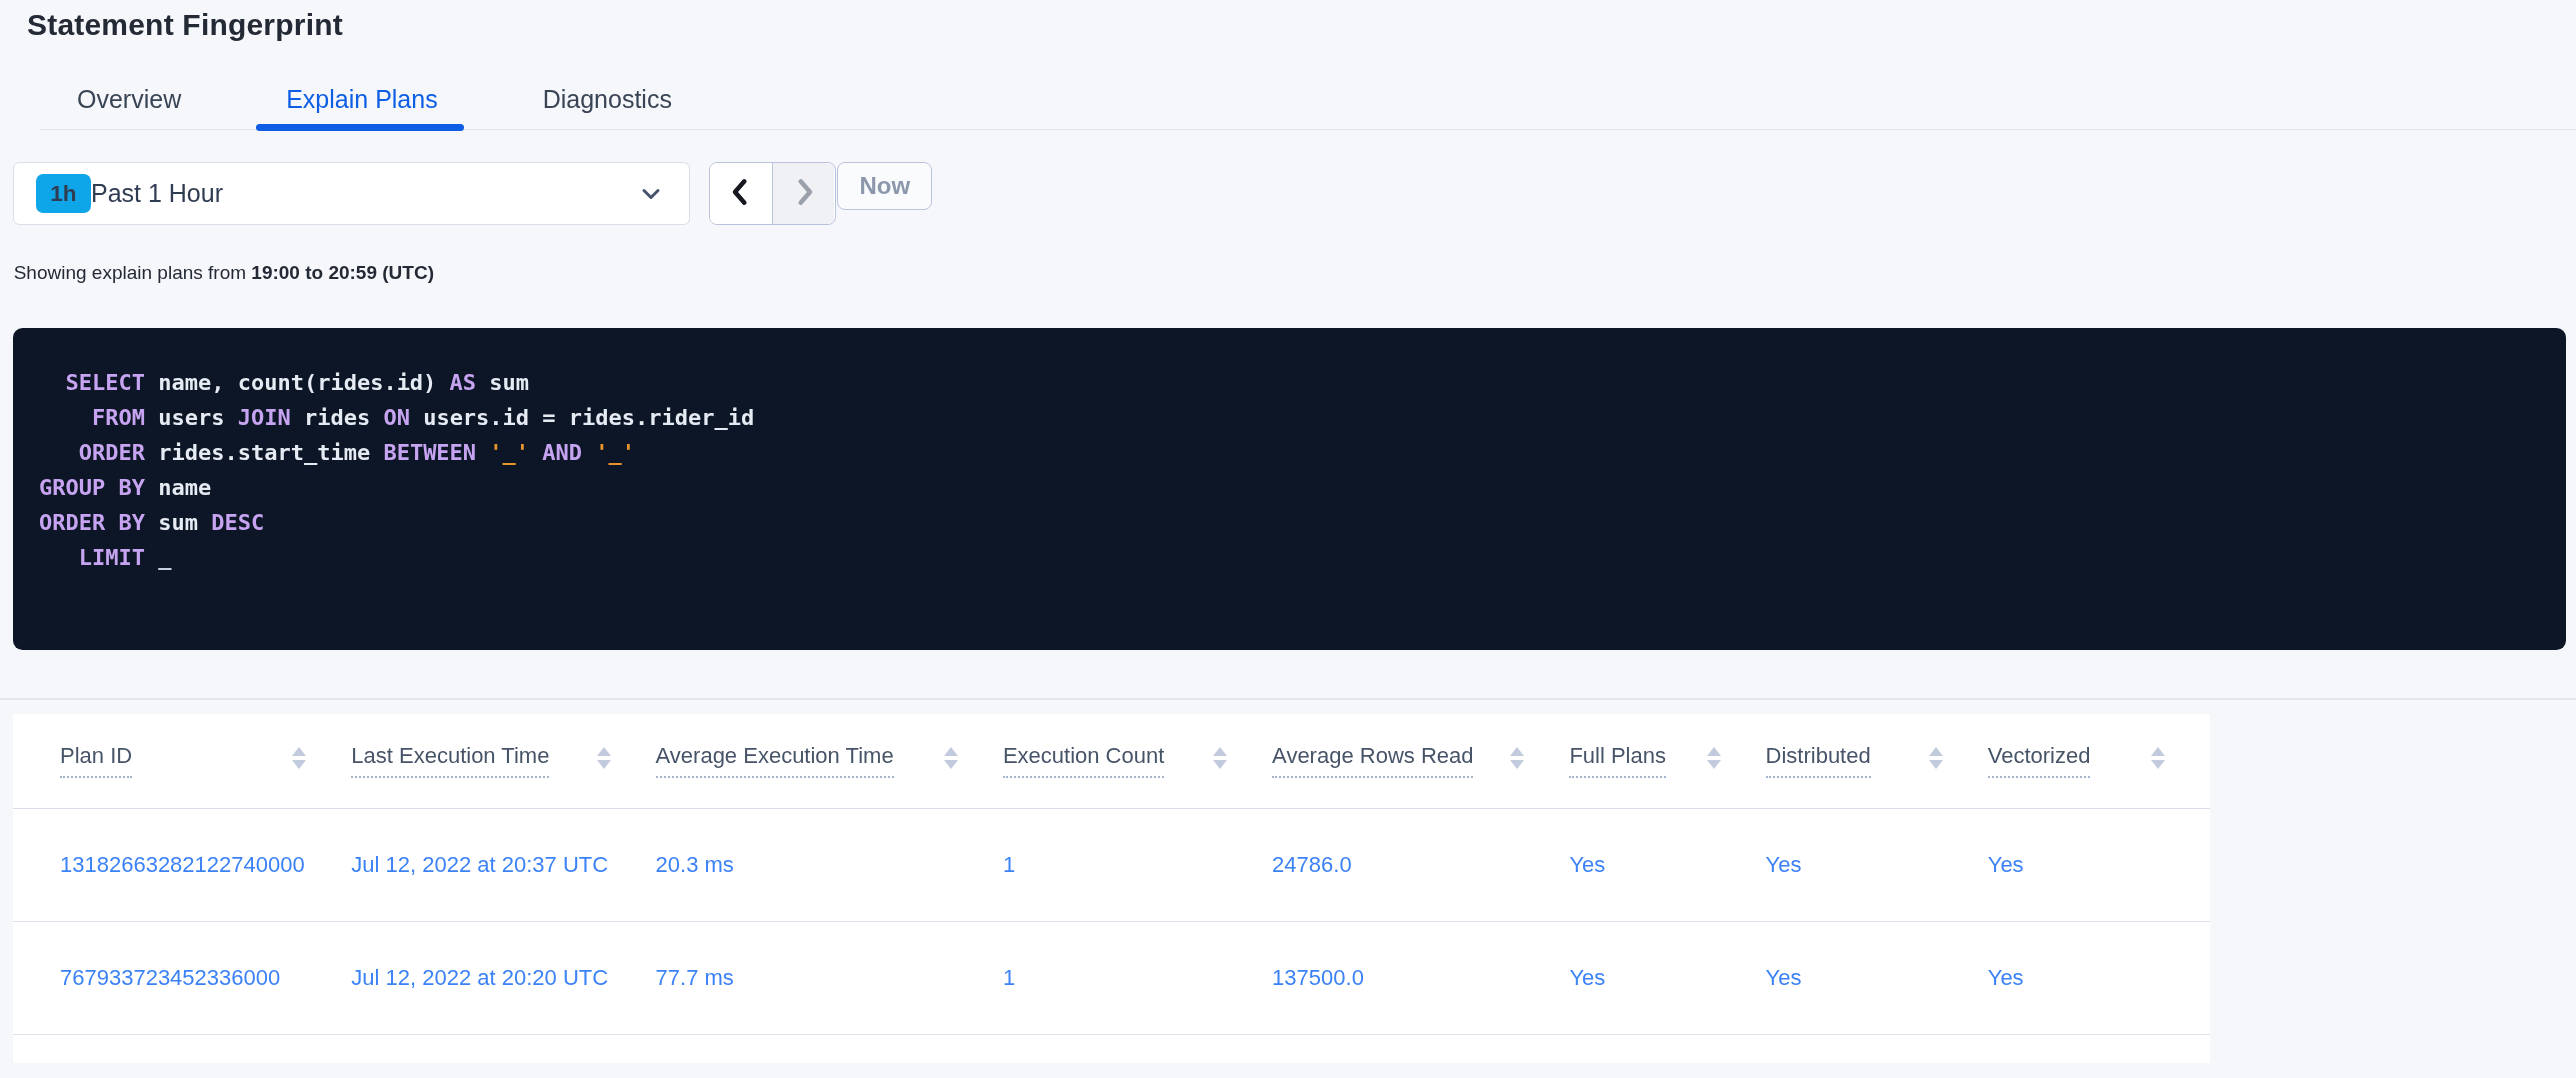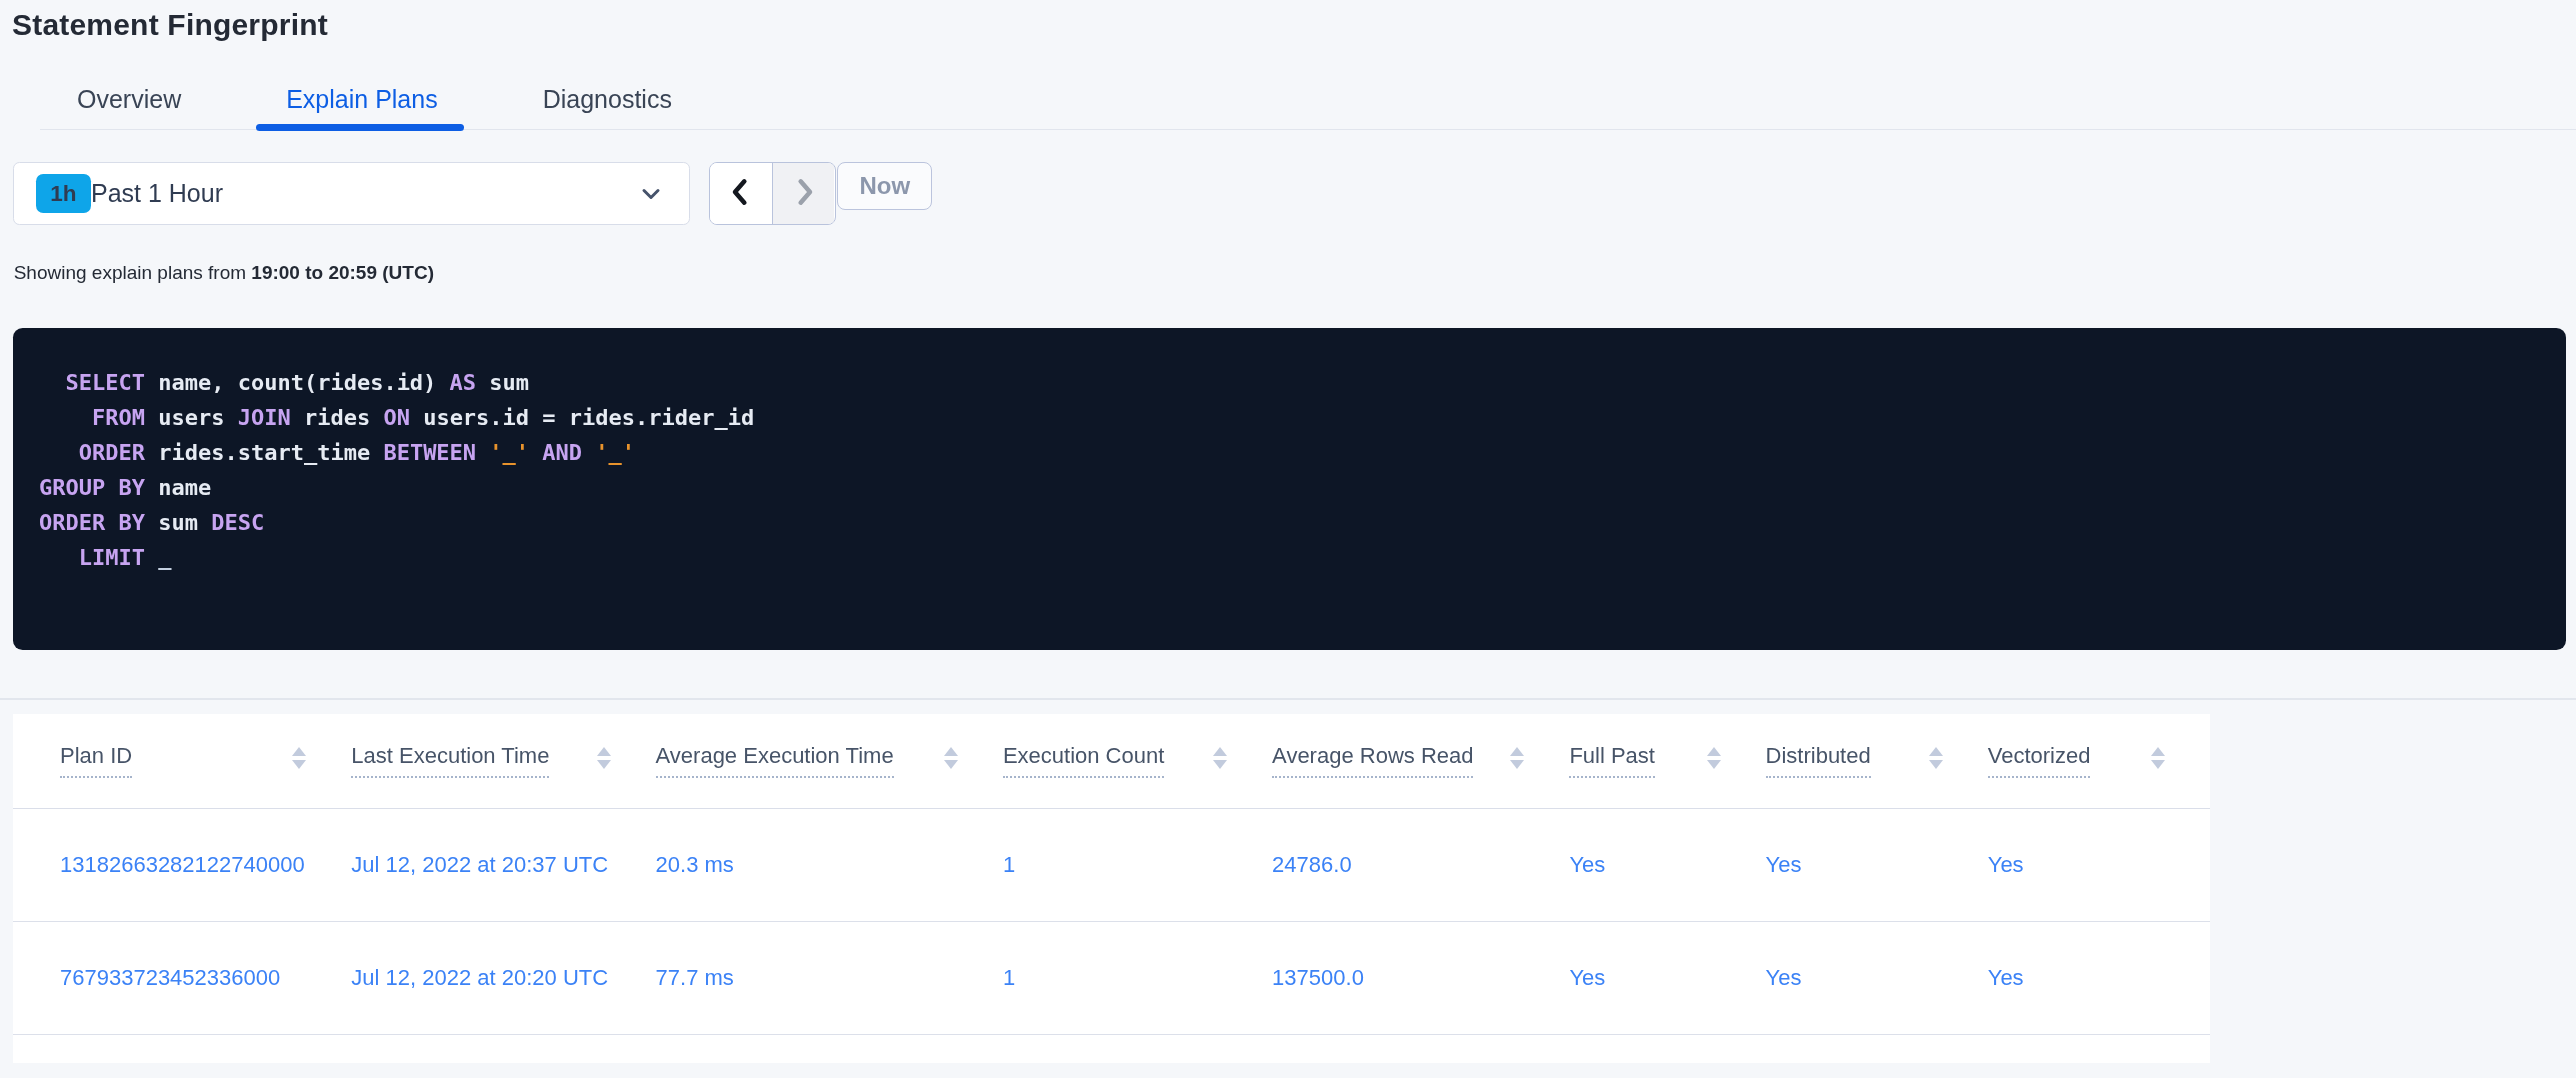--- a/index.html
+++ b/index.html
@@ -5,21 +5,21 @@
   * { margin:0; padding:0; box-sizing:border-box; }
   html,body { width:2576px; height:1079px; }
   body {
     position:relative;
     background:#F5F7FA;
     font-family:"Liberation Sans", sans-serif;
     color:#242A35;
     overflow:hidden;
   }
   .page-title {
-    position:absolute; top:8px; left:12px;
+    position:absolute; top:8px; left:27px;
     font-size:30px; font-weight:600; color:#242A35; letter-spacing:0.2px;
   }
   
   .tab-bar {
     position:absolute; top:71px; left:0; width:2576px; height:59px;
     border-bottom:1.6px solid #E1E5ED;
     padding-left:37px;
     display:flex; align-items:center; gap:105px;margin-left:40px;
   }
   .tab {
@@ -208,21 +208,21 @@
             <div class="th-inner">
               <span class="th-label">Average Rows Read</span>
               <span class="sort-icon">
                 <span class="tri-up"></span>
                 <span class="tri-down"></span>
               </span>
             </div>
           </th>
         <th>
             <div class="th-inner">
-              <span class="th-label">Full Past</span>
+              <span class="th-label">Full Plans</span>
               <span class="sort-icon">
                 <span class="tri-up"></span>
                 <span class="tri-down"></span>
               </span>
             </div>
           </th>
         <th>
             <div class="th-inner">
               <span class="th-label">Distributed</span>
               <span class="sort-icon">

